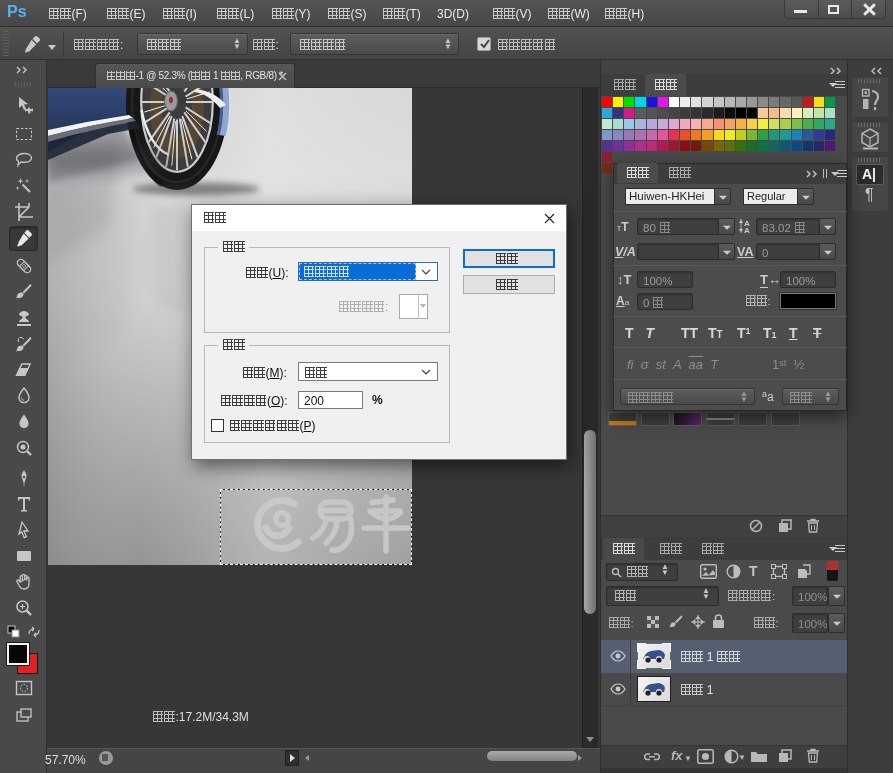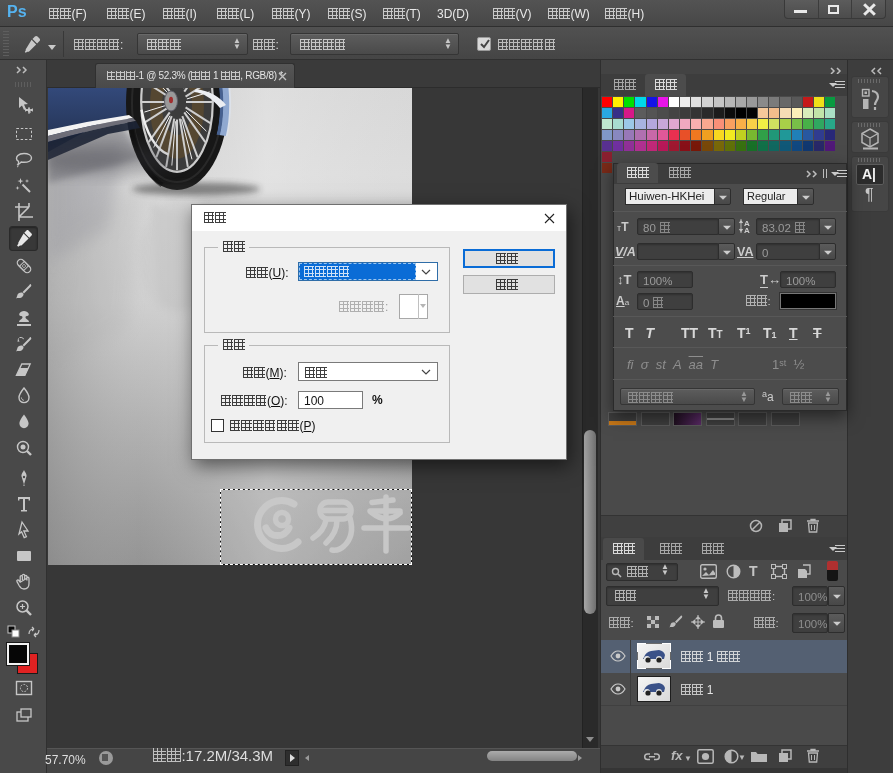--- a/index.html
+++ b/index.html
@@ -395,21 +395,21 @@
 </svg>
 
 <div class="ab" id="vsb"></div>
 <div class="ab" id="vthumb"></div>
 <div class="ab" style="left:586px;top:737px;border-left:4px solid transparent;border-right:4px solid transparent;border-top:5px solid #8d8d8d"></div>
 
 <div class="ab" id="statusbar"></div>
 <div class="t" style="left:45px;top:753px;font-size:12px;color:#dedede">57.70%</div>
 <div class="ab" style="left:99px;top:751px;width:14px;height:14px;border-radius:50%;background:#9a9a9a"></div>
 <div class="ab" style="left:102px;top:754px;width:6px;height:7px;background:#565656"></div>
-<div class="t" style="left:152px;top:747px;font-size:15px;color:#dedede"><i class="g"></i><i class="g"></i>:17.2M/34.3M</div>
+<div class="t" style="left:152px;top:710px;font-size:12px;color:#dedede"><i class="g"></i><i class="g"></i>:17.2M/34.3M</div>
 <div class="ab" style="left:285px;top:750px;width:14px;height:16px;background:#2e2e2e;border:1px solid #222"></div>
 <div class="ab" style="left:290px;top:754px;border-top:4px solid transparent;border-bottom:4px solid transparent;border-left:5px solid #ddd"></div>
 <div class="ab" style="left:305px;top:755px;border-top:3.5px solid transparent;border-bottom:3.5px solid transparent;border-right:4.5px solid #999"></div>
 <div class="ab" style="left:487px;top:751px;width:90px;height:10px;border-radius:5px;background:linear-gradient(#ababab,#838383)"></div>
 <div class="ab" style="left:578px;top:755px;border-top:3.5px solid transparent;border-bottom:3.5px solid transparent;border-left:4.5px solid #999"></div>
 
 <div class="ab" id="rpanels"></div>
 <div class="ab" id="rstrip"></div>
 <svg class="ab" style="left:830px;top:67px" width="14" height="8" viewBox="0 0 14 8">
     <path d="M1 1l3 3-3 3M7 1l3 3-3 3" stroke="#bdbdbd" stroke-width="1.5" fill="none"></path>
@@ -806,21 +806,21 @@
 <div class="ab" style="left:12px;top:140px;width:246px;height:98px;border:1px solid #b9b9b9"></div>
 <div class="t" style="left:26px;top:133px;font-size:12px;color:#111;background:#f0f0f0;padding:0 4px"><i class="g"></i><i class="g"></i></div>
 <div class="t" style="left:50px;top:161px;font-size:12px;color:#111"><i class="g"></i><i class="g"></i>(<u>M</u>):</div>
 <div class="ab" style="left:106px;top:157px;width:140px;height:19px;background:#fff;border:1px solid #7a7a7a"></div>
 <div class="t" style="left:112px;top:161px;font-size:12px;color:#111"><i class="g"></i><i class="g"></i></div>
 <svg class="ab" style="left:229px;top:164px" width="10" height="6" viewBox="0 0 10 6">
       <path d="M1 1l4 4 4-4" stroke="#444" stroke-width="1.2" fill="none"></path>
     </svg>
 <div class="t" style="left:28px;top:189px;font-size:12px;color:#111"><i class="g"></i><i class="g"></i><i class="g"></i><i class="g"></i>(<u>O</u>):</div>
 <div class="ab" style="left:106px;top:186px;width:65px;height:18px;background:#fff;border:1px solid #7a7a7a"></div>
-<div class="t" style="left:112px;top:189px;font-size:12px;color:#111">100</div>
+<div class="t" style="left:112px;top:189px;font-size:12px;color:#111">200</div>
 <div class="t" style="left:180px;top:188px;font-size:12px;color:#111;font-weight:bold">%</div>
 <div class="ab" style="left:19px;top:214px;width:13px;height:13px;background:#fff;border:1px solid #333"></div>
 <div class="t" style="left:37px;top:214px;font-size:12px;color:#111"><i class="g"></i><i class="g"></i><i class="g"></i><i class="g"></i><i class="g"></i><i class="g"></i>(<u>P</u>)</div>
 
 <div class="ab" style="left:271px;top:44px;width:92px;height:19px;background:#e1e1e1;border:2px solid #0a6cd6"></div>
 <div class="t" style="left:303px;top:47px;font-size:12px;color:#111"><i class="g"></i><i class="g"></i></div>
 <div class="ab" style="left:271px;top:70px;width:92px;height:19px;background:#e1e1e1;border:1px solid #adadad"></div>
 <div class="t" style="left:303px;top:73px;font-size:12px;color:#111"><i class="g"></i><i class="g"></i></div>
 </div>
 

